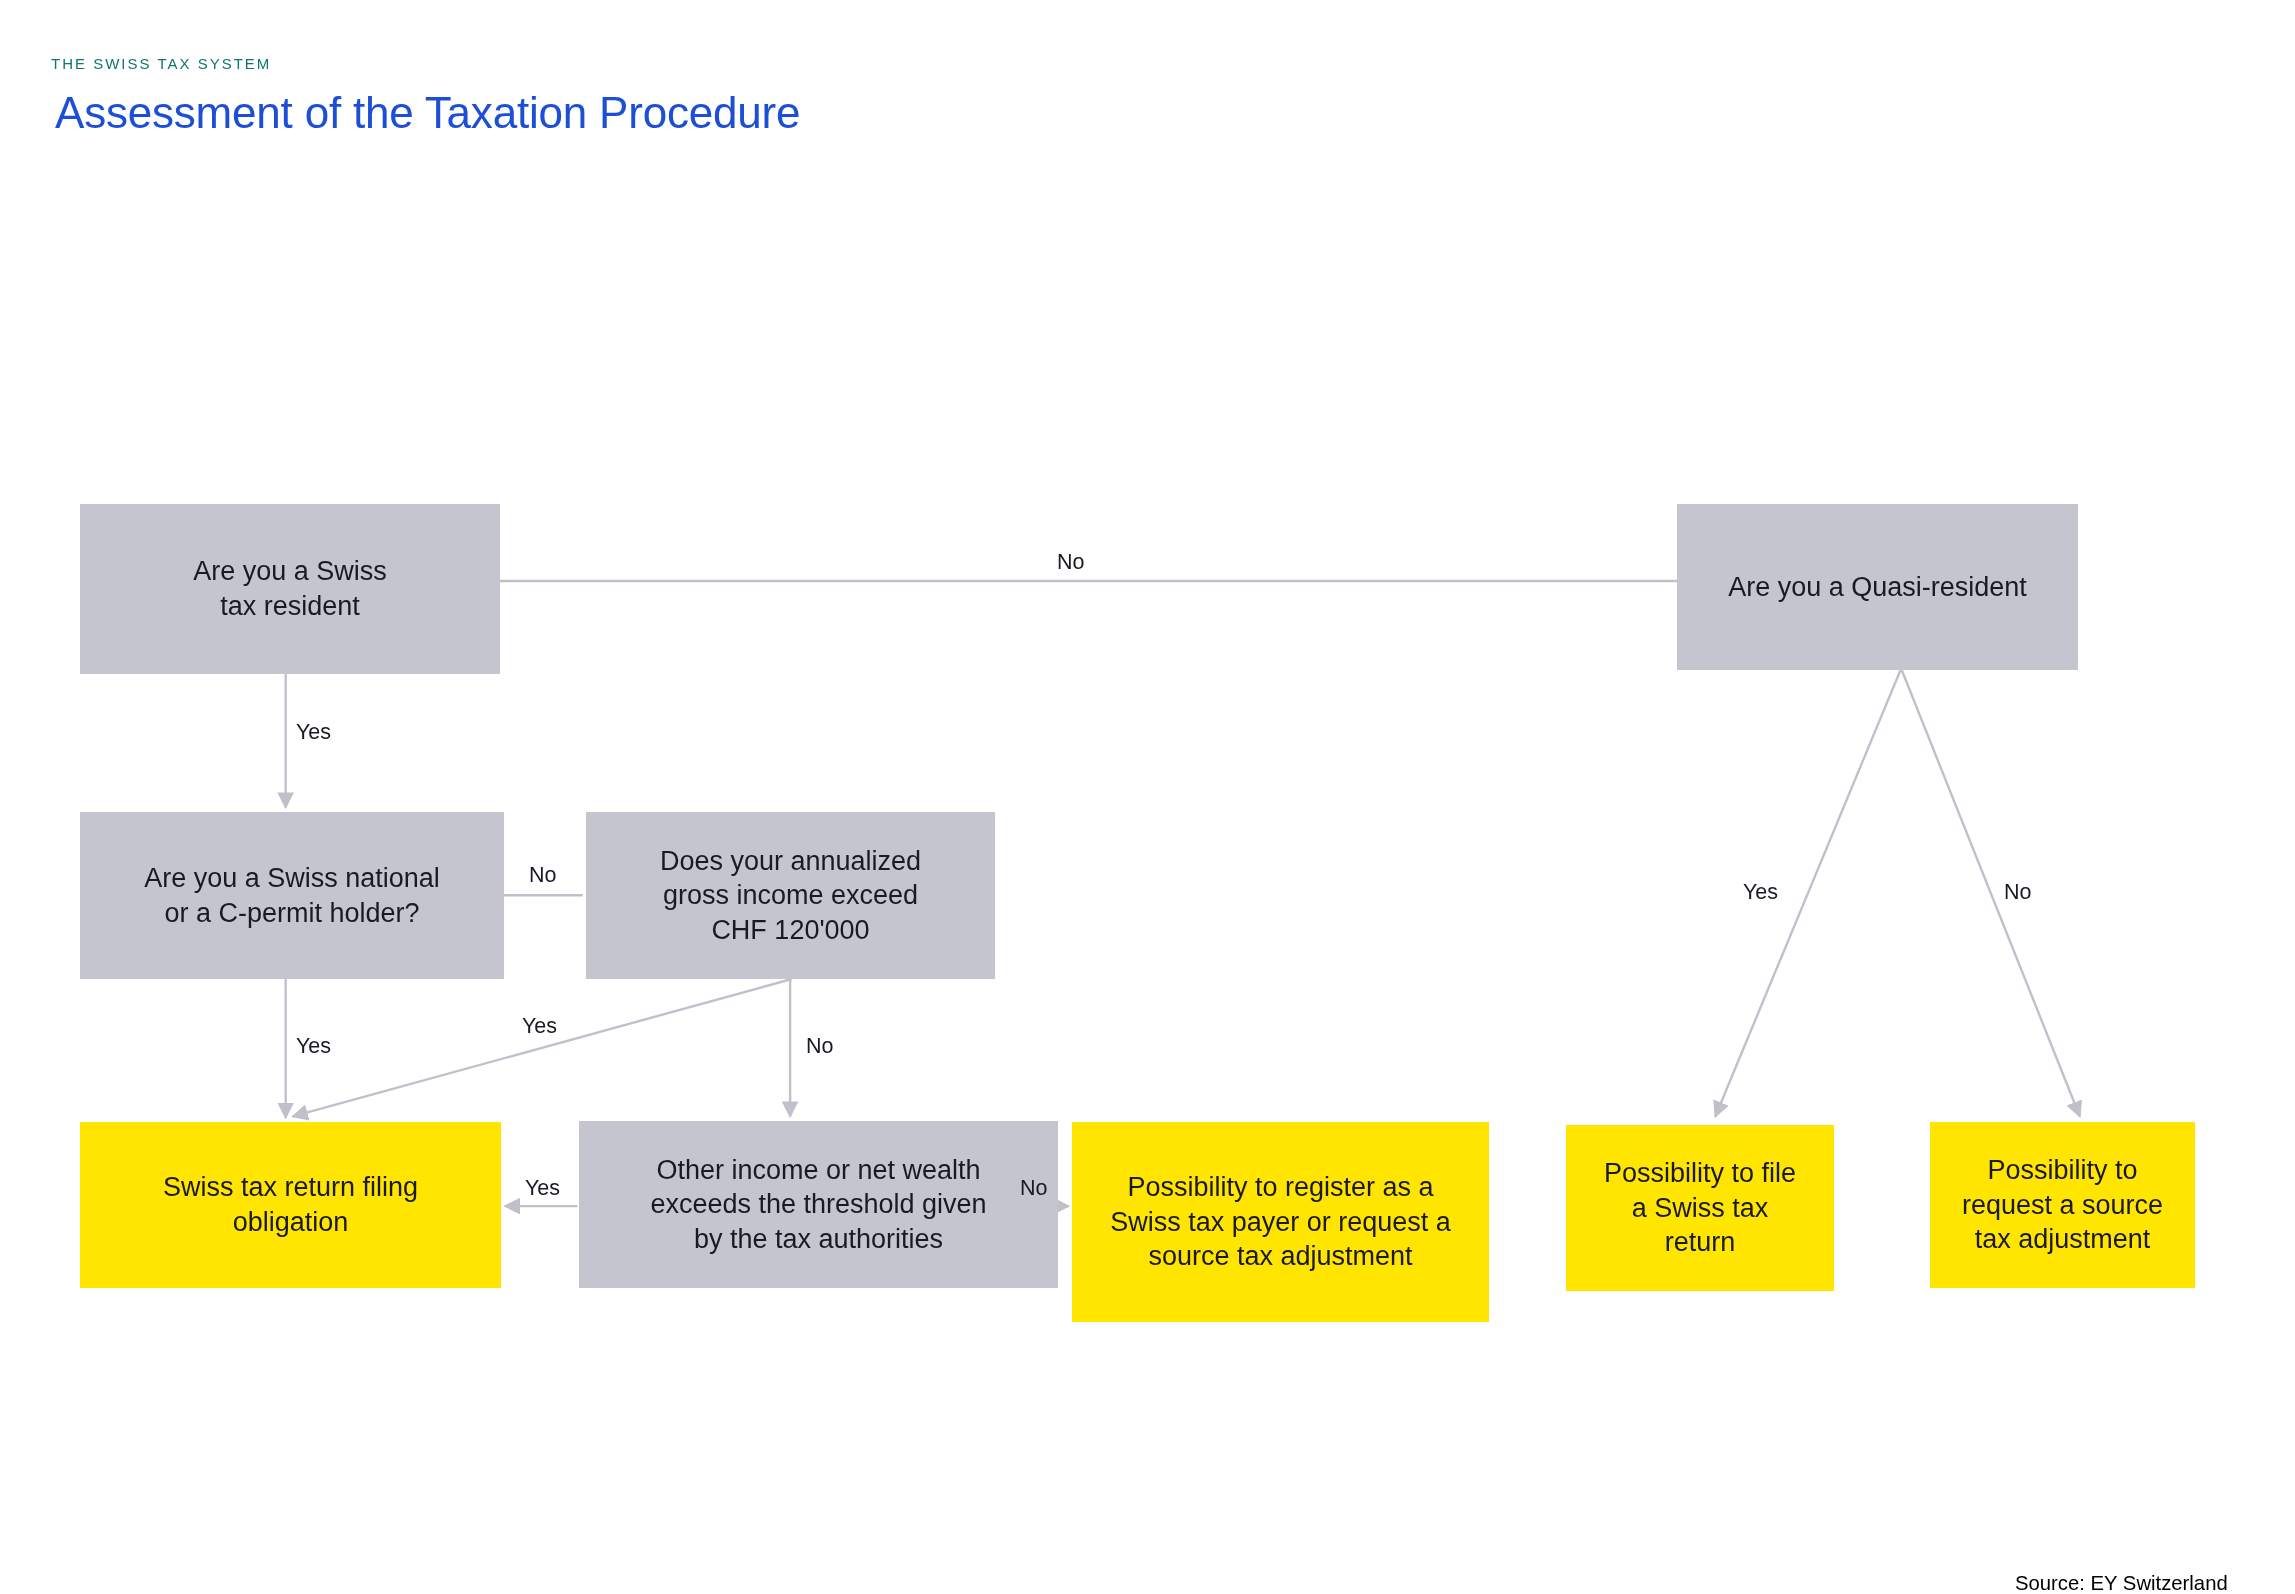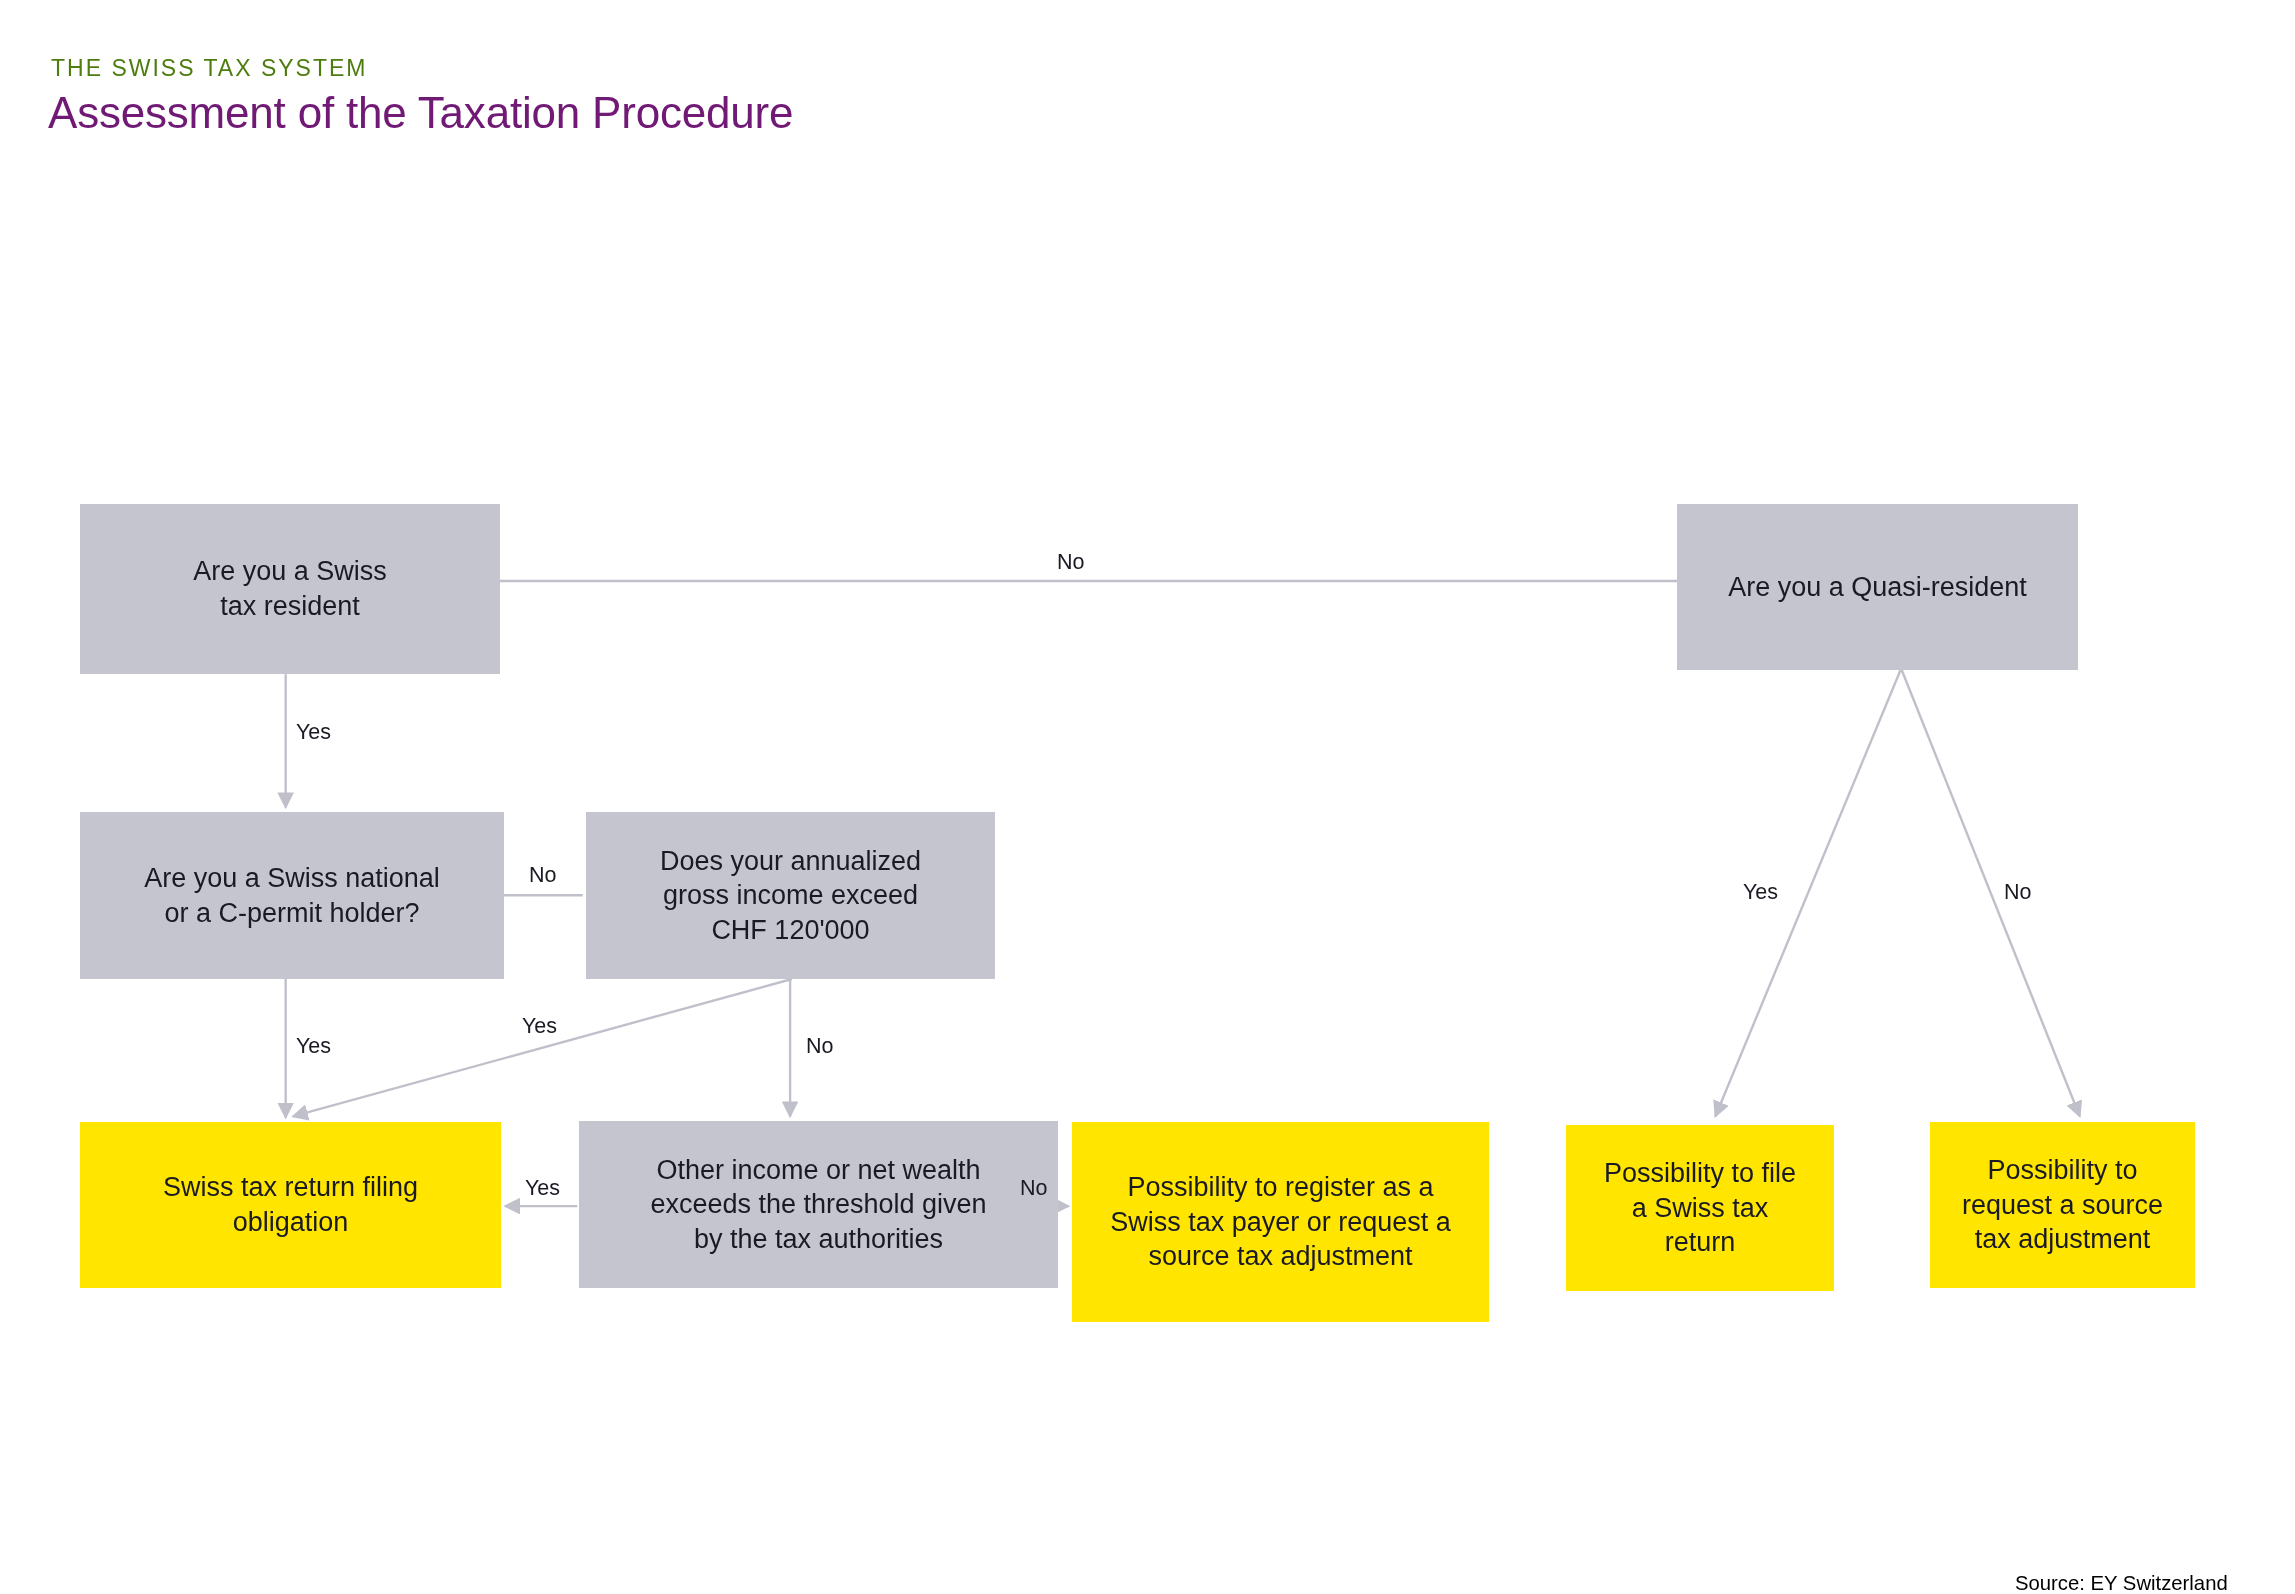--- a/index.html
+++ b/index.html
@@ -15,33 +15,33 @@
     width: 2295px;
     height: 1594px;
     background: #ffffff;
   }
 
   
   #eyebrow {
     position: absolute;
     left: 51px;
     top: 55px;
-    font-size: 23px;
+    font-size: 15px;
     letter-spacing: 2px;
-    color: #4d7c0f;
+    color: #0f766e;
     font-weight: 400;
     white-space: nowrap;
   }
   #page-title {
     position: absolute;
-    left: 48px;
+    left: 55px;
     top: 88px;
     font-size: 44px;
     font-weight: 400;
-    color: #701a75;
+    color: #1d4ed8;
     white-space: nowrap;
     letter-spacing: -0.2px;
   }
   #source-note {
     position: absolute;
     left: 2015px;
     top: 1572px;
     font-size: 20.3px;
     color: #000000;
     white-space: nowrap;

